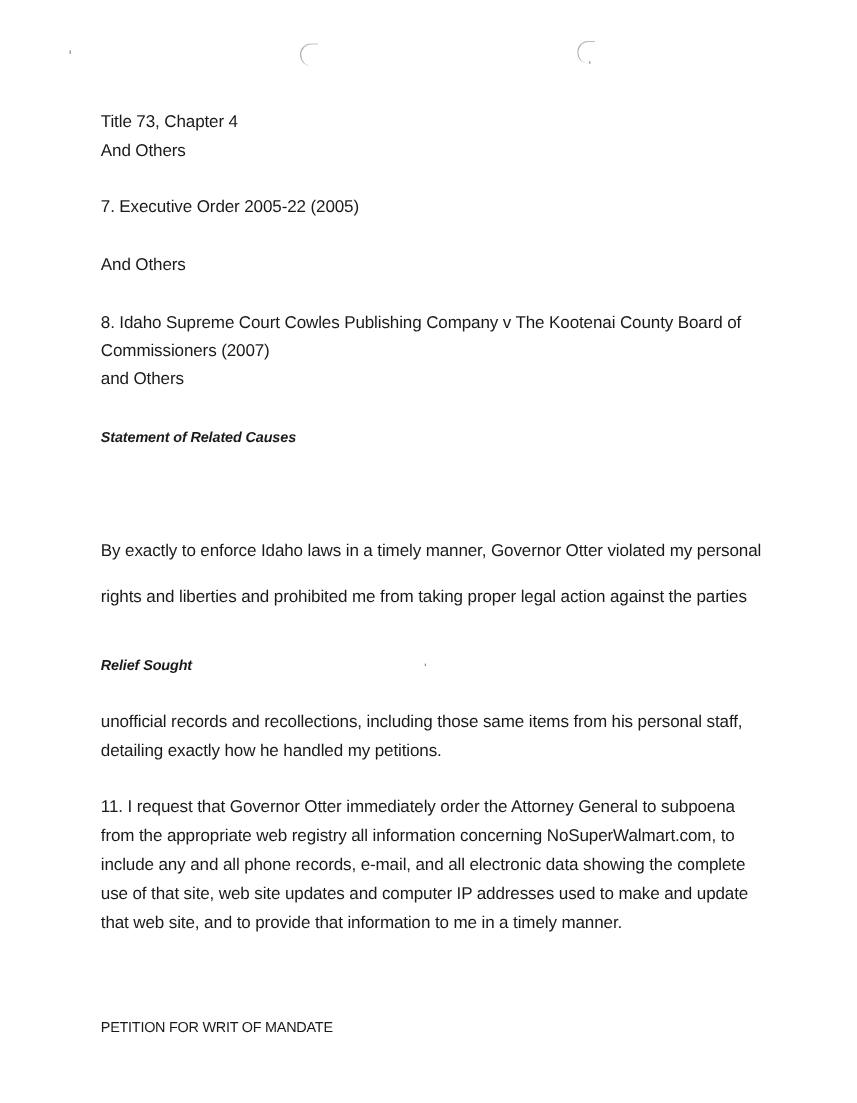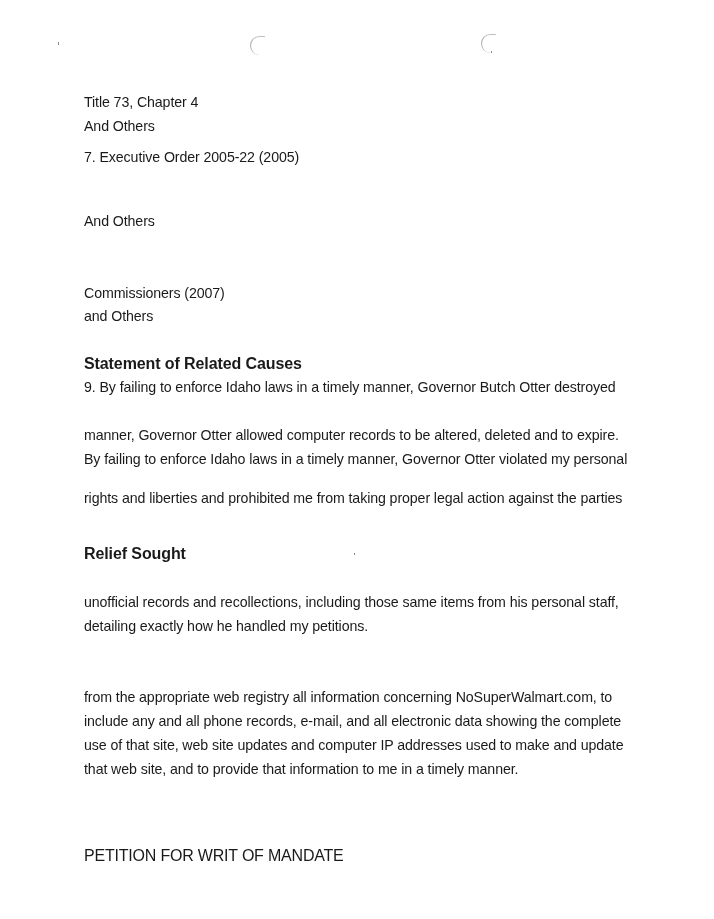--- a/index.html
+++ b/index.html
@@ -43,60 +43,61 @@
     .line {
       position: absolute;
       left: 84px;
       font-size: 14.2px;
       line-height: 18px;
       white-space: nowrap;
       letter-spacing: -0.1px;
     }
     .heading {
       font-weight: bold;
-      font-size: 16px;
+      font-size: 12px;
+      font-style: italic;
     }
     .footer {
       position: absolute;
       left: 84px;
       top: 849px;
-      font-size: 16px;
+      font-size: 12px;
       line-height: 14px;
       letter-spacing: -0.2px;
       white-space: nowrap;
     }
   </style>
 </head>
 <body>
 
 <div class="page">
   <span class="hole h1"></span>
   <span class="hole h2"></span>
   <span class="speck s1"></span>
   <span class="speck s2"></span>
   <span class="speck s3"></span>
 
   <div class="line" style="top:93px">Title 73, Chapter 4</div>
   <div class="line" style="top:117px">And Others</div>
 
-  <div class="line" style="top:148px">7.  Executive Order 2005-22 (2005)</div>
+  <div class="line" style="top:164px">7.  Executive Order 2005-22 (2005)</div>
   <div class="line" style="top:212px">And Others</div>
 
+  <div class="line" style="top:260px">8.  Idaho Supreme Court Cowles Publishing Company v The Kootenai County Board of</div>
   <div class="line" style="top:284px">Commissioners (2007)</div>
   <div class="line" style="top:307px">and Others</div>
 
   <div class="line heading" style="top:355px">Statement of Related Causes</div>
-  <div class="line" style="top:378px">9.  By failing to enforce Idaho laws in a timely manner, Governor Butch Otter destroyed</div>
-  <div class="line" style="top:426px">manner, Governor Otter allowed computer records to be altered, deleted and to expire.</div>
-  <div class="line" style="top:450px">By failing to enforce Idaho laws in a timely manner, Governor Otter violated my personal</div>
+  <div class="line" style="top:450px">By exactly to enforce Idaho laws in a timely manner, Governor Otter violated my personal</div>
   <div class="line" style="top:489px">rights and liberties and prohibited me from taking proper legal action against the parties</div>
 
   <div class="line heading" style="top:545px">Relief Sought</div>
   <div class="line" style="top:593px">unofficial records and recollections, including those same items from his personal staff,</div>
   <div class="line" style="top:617px">detailing exactly how he handled my petitions.</div>
 
+  <div class="line" style="top:664px">11.  I request that Governor Otter immediately order the Attorney General to subpoena</div>
   <div class="line" style="top:712px">include any and all phone records, e-mail, and all electronic data showing the complete</div>
   <div class="line" style="top:688px">from the appropriate web registry all information concerning NoSuperWalmart.com, to</div>
   <div class="line" style="top:736px">use of that site, web site updates and computer IP addresses used to make and update</div>
   <div class="line" style="top:760px">that web site, and to provide that information to me in a timely manner.</div>
 
   <div class="footer">PETITION FOR WRIT OF MANDATE</div>
 </div>
 
 </body></html>

